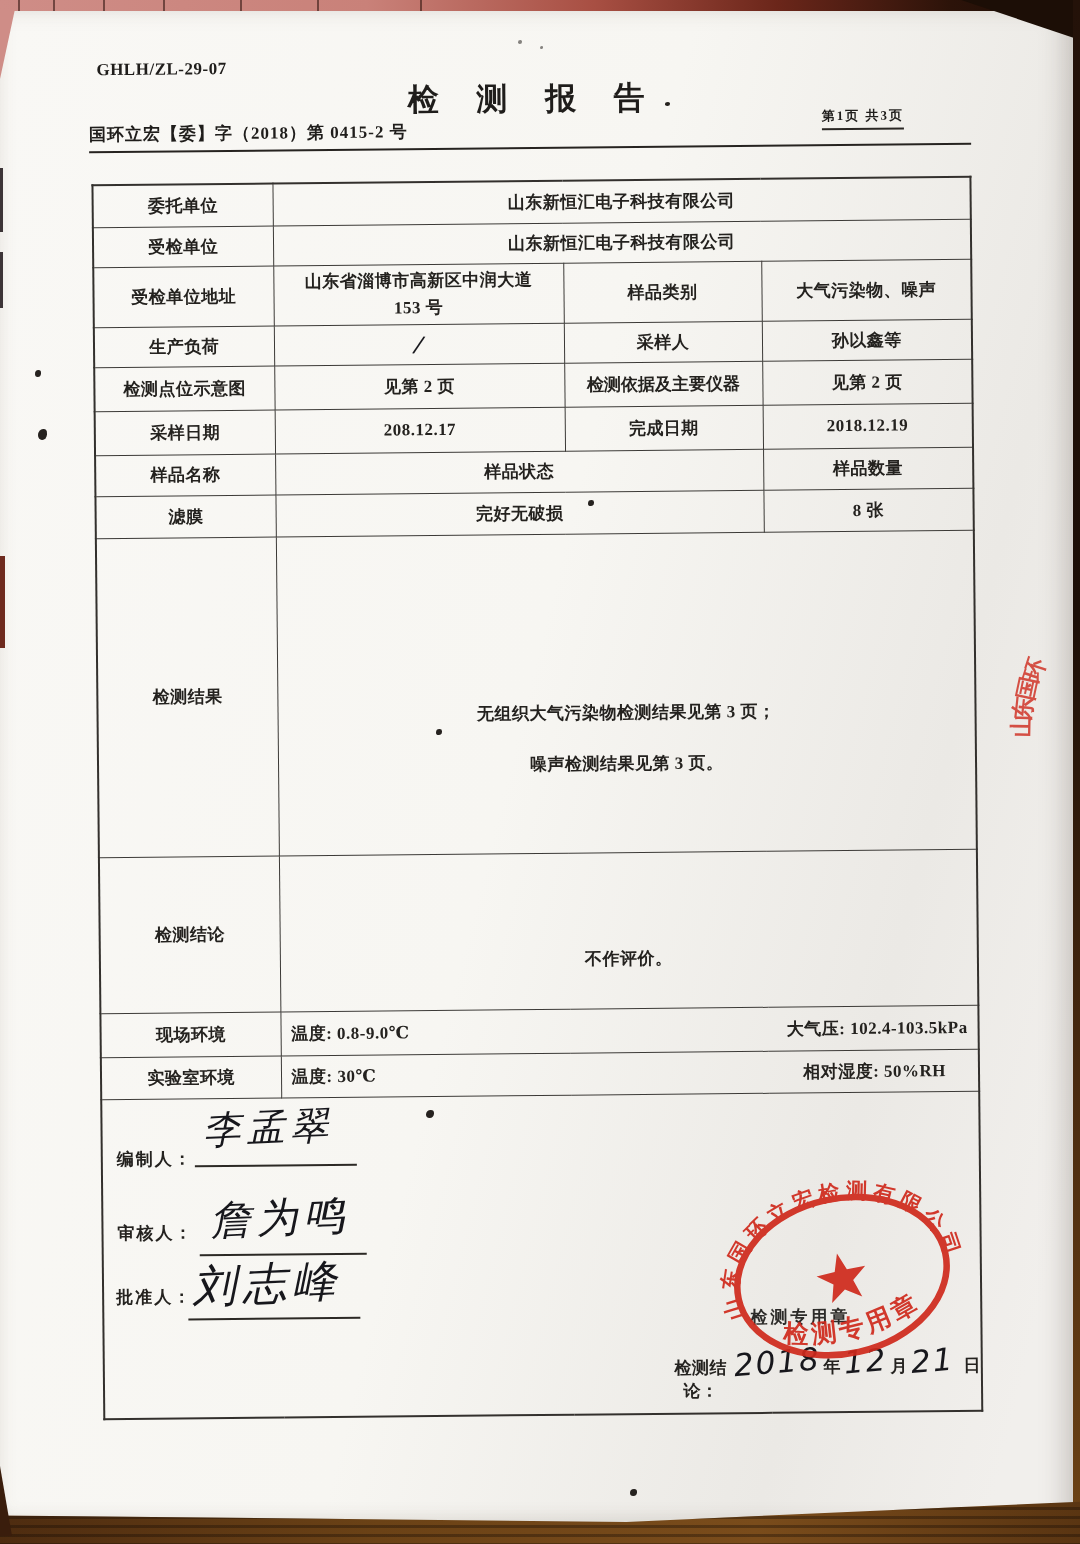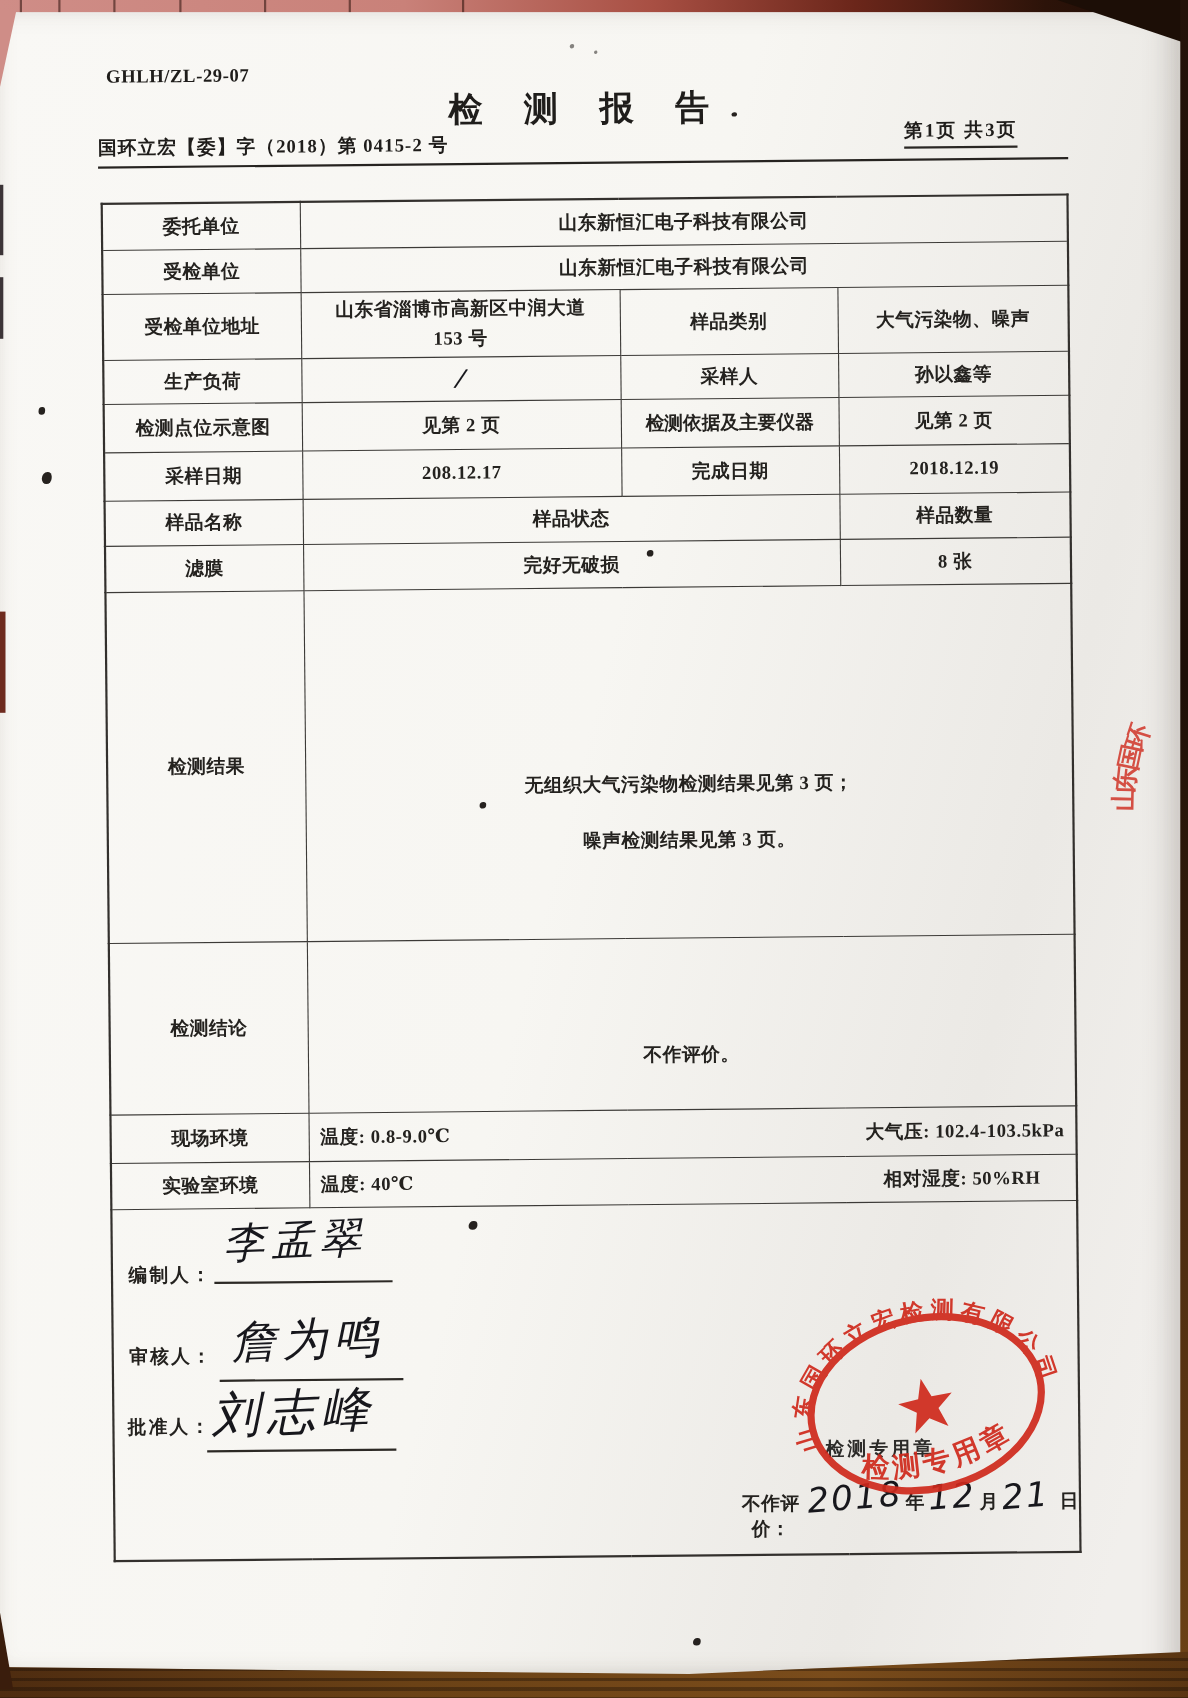--- a/index.html
+++ b/index.html
@@ -37,21 +37,21 @@
   .speck.faint{opacity:.55;}
 
   
   .content{position:absolute;left:0;top:0;width:1080px;height:1544px;
            transform:rotate(-0.55deg);transform-origin:540px 760px;z-index:8;}
 
   .form-code{position:absolute;left:103px;top:56px;font-weight:bold;font-size:17px;letter-spacing:.5px;}
   .doc-title{position:absolute;left:330px;top:78px;width:420px;text-align:center;
              font-size:31px;font-weight:bold;letter-spacing:15px;}
   .doc-number{position:absolute;left:95px;top:119px;font-size:17px;font-weight:600;letter-spacing:1px;}
-  .page-indicator{position:absolute;left:828px;top:110px;font-size:17px;font-weight:600;letter-spacing:2px;
+  .page-indicator{position:absolute;left:828px;top:110px;font-size:13px;font-weight:600;letter-spacing:2px;
              border-bottom:2px solid #2a2724;padding-bottom:3px;}
   .head-rule{position:absolute;left:95px;top:147px;width:882px;border-top:2.4px solid #262320;}
 
   table.report{position:absolute;left:97px;top:180px;width:878px;border-collapse:collapse;table-layout:fixed;}
   table.report td{border:1.7px solid #3c3a37;font-size:17px;font-weight:600;
                   text-align:center;vertical-align:middle;padding:0;color:#24221f;letter-spacing:.5px;}
   table.report{border:2.5px solid #33302d;}
   td.lbl{letter-spacing:1px;}
   td.tall-lbl{letter-spacing:1px;}
   .addr{line-height:1.6;}
@@ -207,21 +207,21 @@
           <div class="env-flex">
             <span>温度: 0.8-9.0℃</span>
             <span class="right">大气压: 102.4-103.5kPa</span>
           </div>
         </td>
       </tr>
       <tr style="height:42px">
         <td class="lbl">实验室环境</td>
         <td colspan="3">
           <div class="env-flex" style="padding-right:32px">
-            <span>温度: 40℃</span>
+            <span>温度: 30℃</span>
             <span class="right">相对湿度: 50%RH</span>
           </div>
         </td>
       </tr>
       <tr>
         <td colspan="4" class="sig-cell">
 
           <span class="sig-label" style="left:14px;top:48px">编制人：</span>
           <span class="hw sig-name" style="left:100px;top:4px;font-size:38px">李孟翠</span>
           <div class="sig-line" style="left:92px;top:66px;width:162px"></div>
@@ -245,21 +245,21 @@
             <text font-size="21" font-weight="bold" fill="#cf291c" letter-spacing="5" font-family="Liberation Serif, DejaVu Serif, serif">
               <textPath href="#arcTop" startOffset="4">山东国环立宏检测有限公司</textPath>
             </text>
             <polygon fill="#cf291c" points="125,77 131.2,94.5 149.7,95 135,106.2 140.3,124 125,113.5 109.7,124 115,106.2 100.3,95 118.8,94.5"></polygon>
             <text font-size="25" font-weight="bold" fill="#cf291c" letter-spacing="4" font-family="Liberation Serif, DejaVu Serif, serif">
               <textPath href="#arcBottom" startOffset="2">检测专用章</textPath>
             </text>
           </svg>
 
           <div class="date-line">
-            <span>不作评价：</span>
+            <span>检测结论：</span>
             <span class="hw">2018</span>
             <span>年</span>
             <span class="hw">12</span>
             <span>月</span>
             <span class="hw">21</span>
             <span style="margin-left:6px">日</span>
           </div>
 
         </td>
       </tr>

